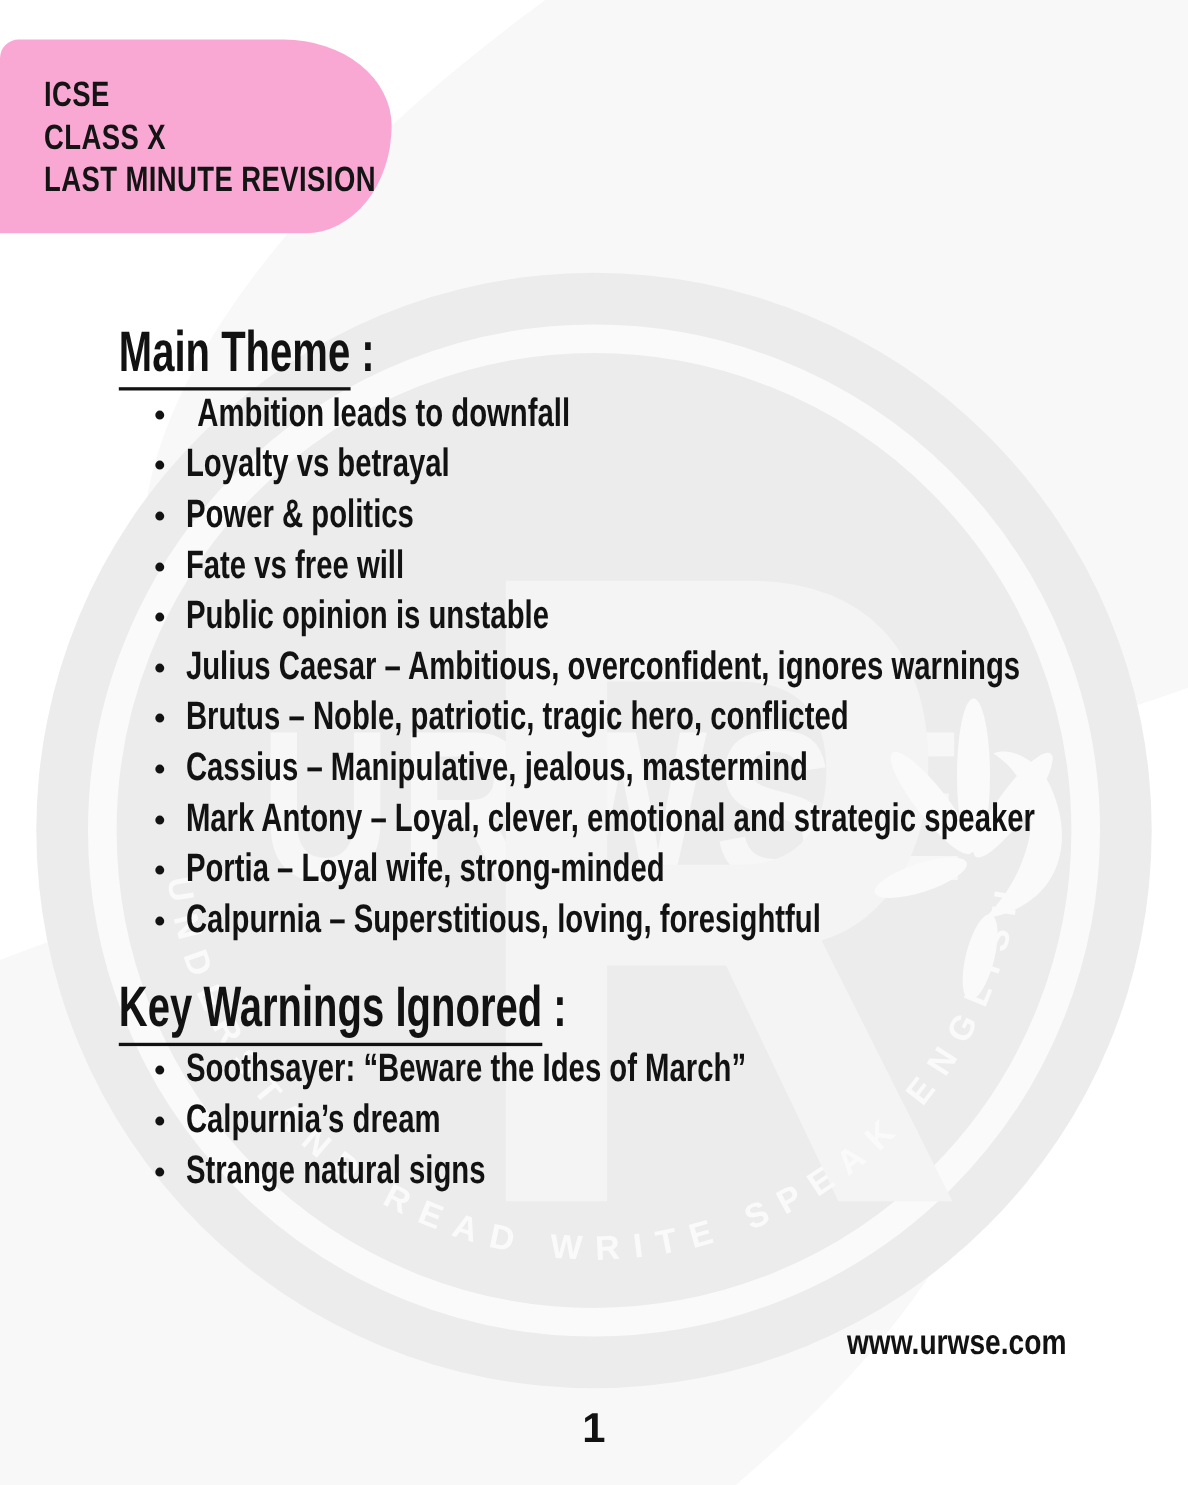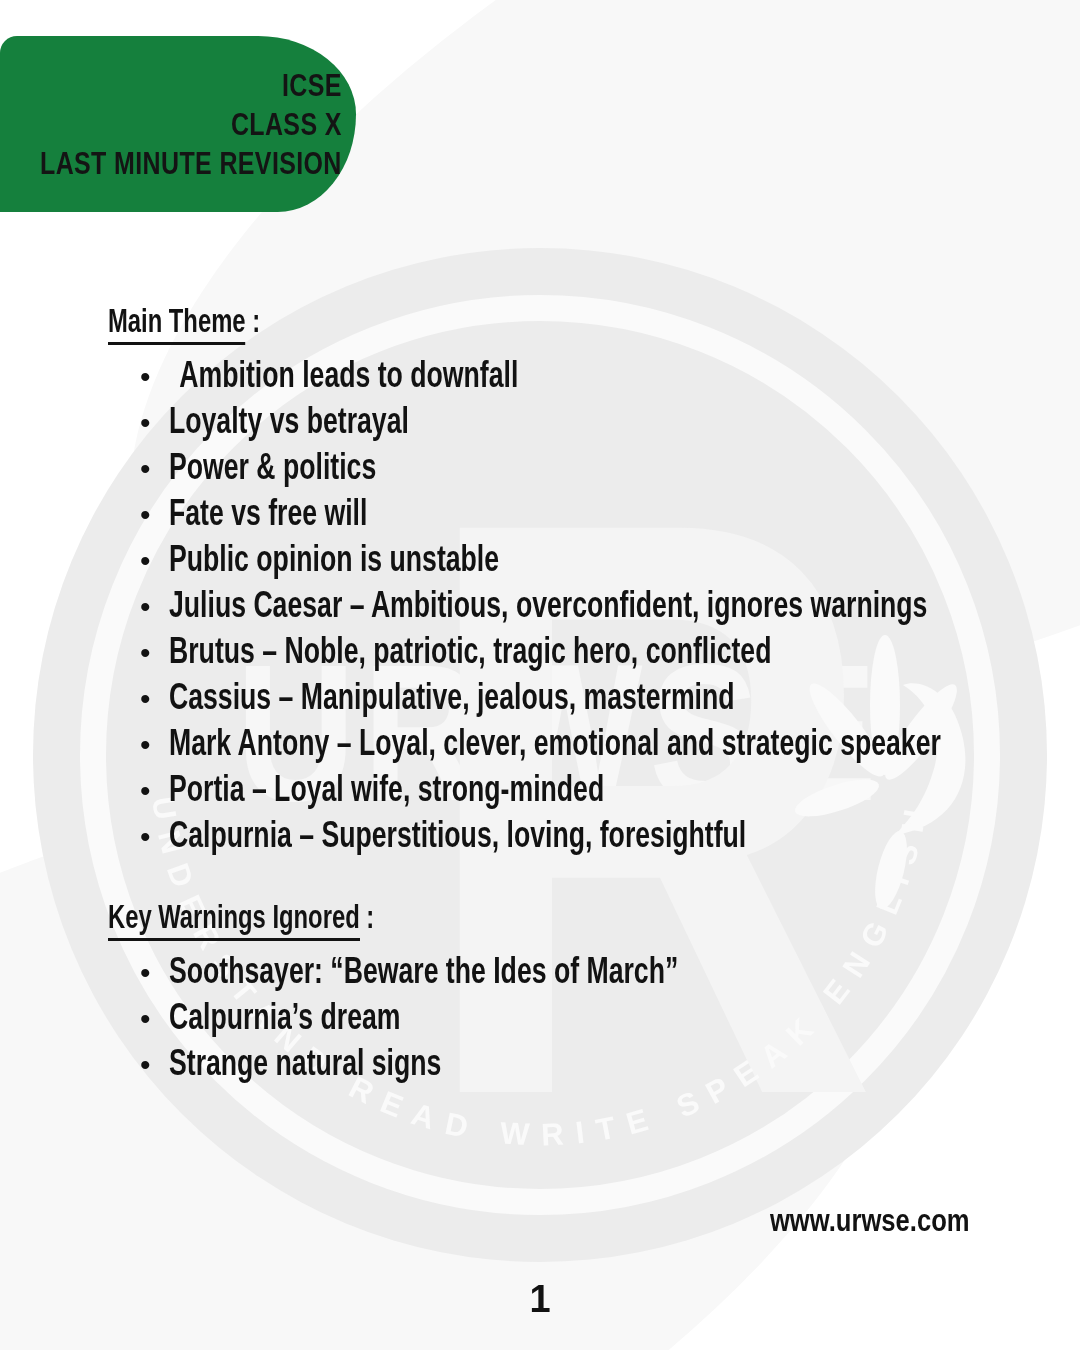--- a/index.html
+++ b/index.html
@@ -7,40 +7,39 @@
     position:relative; width:1080px; height:1350px;
     background:#ffffff; overflow:hidden;
     font-family:"Liberation Sans","DejaVu Sans",sans-serif;
     color:#121212;
   }
   
   .watermark { position:absolute; inset:0; z-index:0; pointer-events:none; }
   
   .badge {
     position:absolute; left:0; top:36px; width:356px; height:176px; z-index:2;
-    background:#15803d;
+    background:#f9a8d4;
     border-radius:26px 150px 120px 0 / 26px 120px 150px 0;
-    text-align:right;
   }
   .badge-text { position:absolute; left:40px; top:30px; }
   .badge-line {
     display:block; font-size:32px; font-weight:bold; line-height:39px;
     transform:scaleX(0.78); transform-origin:left center; white-space:nowrap;
     color:#141414; letter-spacing:0.5px;
   }
   
   .title { position:absolute; top:104px; right:110px; z-index:2; }
   .title-inner {
     display:inline-block; font-size:42px; font-weight:bold; white-space:nowrap;
     transform:scaleX(0.75); transform-origin:right center;
     border-bottom:4px solid #121212; padding-bottom:4px; letter-spacing:0.5px;
   }
   
   .content { position:absolute; left:108px; top:298px; width:920px; z-index:2; }
-  h2 { margin:0 0 10px 0; font-size:34px; font-weight:bold; line-height:44px; }
+  h2 { margin:0 0 10px 0; font-size:52px; font-weight:bold; line-height:44px; }
   .h-inner { display:inline-block; transform:scaleX(0.70); transform-origin:left center; white-space:nowrap; }
   .h-text { border-bottom:3px solid #121212; padding-bottom:3px; }
   .h-colon { }
   ul.bullets { list-style:none; margin:0; padding:0; }
   ul.bullets li { display:flex; align-items:baseline; height:46px; padding-left:32px; }
   .dot { flex:none; width:29px; font-size:30px; line-height:46px; }
   .txt {
     display:inline-block; font-size:36px; font-weight:bold; line-height:46px;
     transform:scaleX(0.74); transform-origin:left center; white-space:nowrap;
   }

